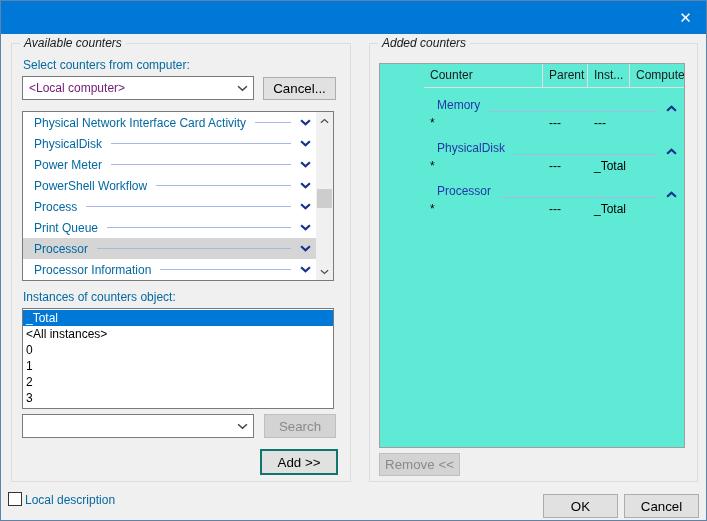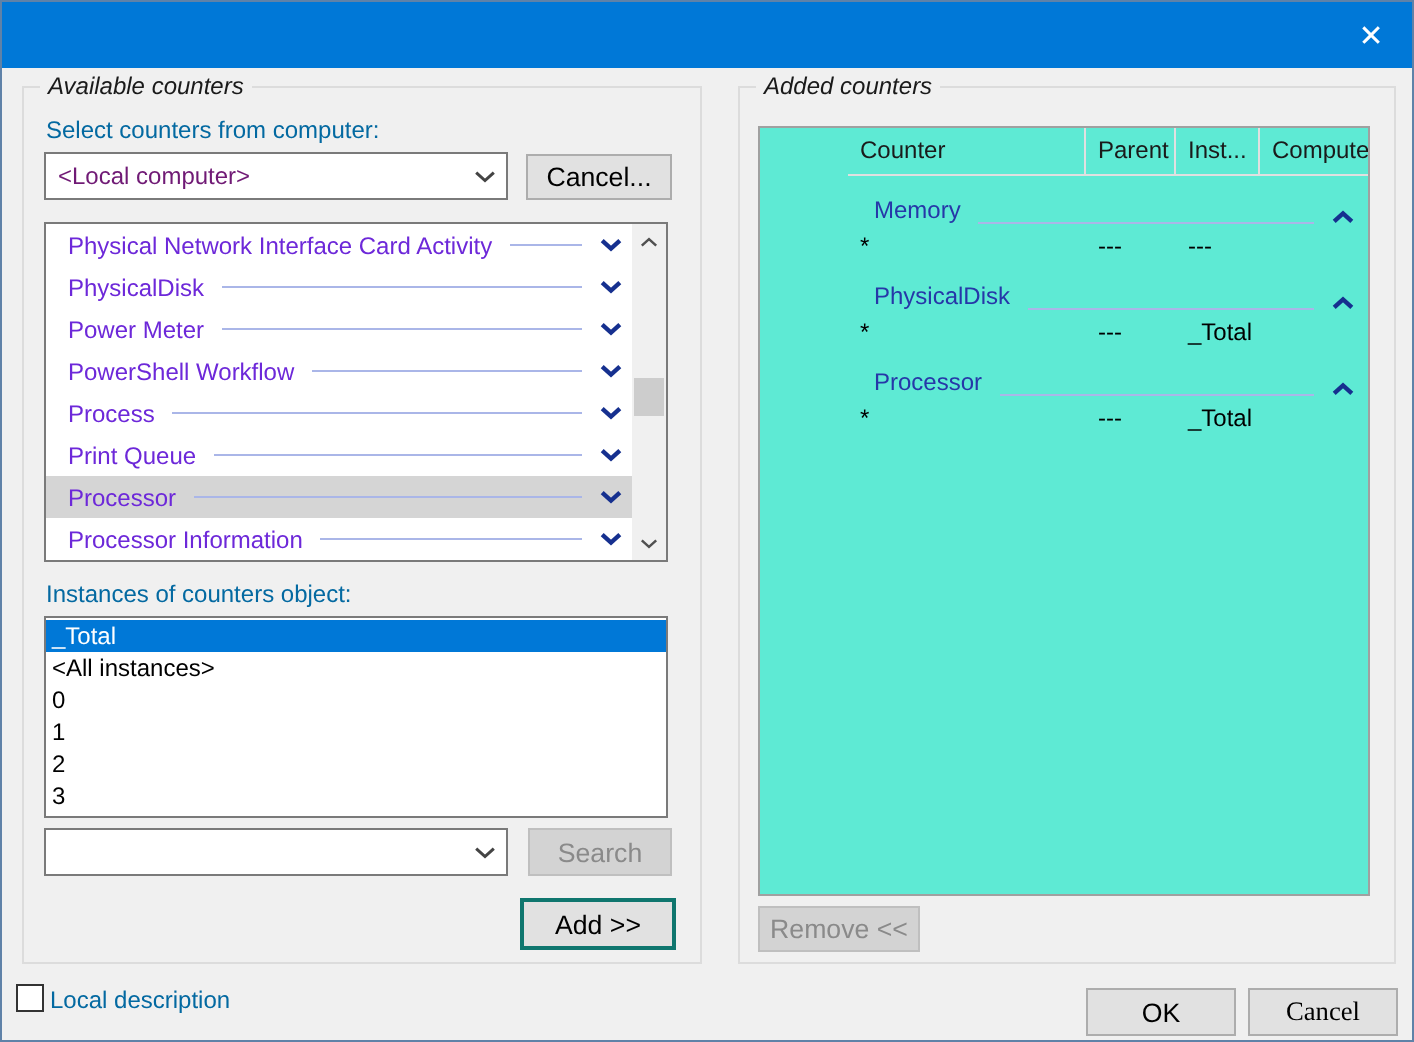--- a/index.html
+++ b/index.html
@@ -27,21 +27,21 @@
   
   .btn { position:absolute; background:#e1e1e1; border:1px solid #adadad; color:#000; display:flex; align-items:center; justify-content:center; cursor:pointer; }
   .btn.focused { border:2px solid #0f766e; }
   .btn.disabled { background:#d3d3d3; border:1px solid #bfbfbf; color:#8a8a8a; cursor:default; }
 
   
   .counter-list { position:absolute; left:21px; top:110px; width:312px; height:170px; background:#fff; border:1px solid #7a7a7a; }
   .counter-rows { position:absolute; left:0; top:0; right:17px; bottom:0; overflow:hidden; }
   .crow { height:21px; display:flex; align-items:center; padding:0 5px 0 11px; cursor:default; }
   .crow.selected { background:#d5d5d5; }
-  .crow .cname { color:#6d28d9; white-space:nowrap; }
+  .crow .cname { color:#0369a1; white-space:nowrap; }
   .rule { flex:1; border-top:1px solid #aab6e8; margin:0 9px; min-width:6px; }
   .chev { display:inline-flex; align-items:center; }
   .chev svg { display:block; }
 
   
   .scrollbar { position:absolute; top:0; right:0; width:17px; bottom:0; background:#f0f0f0; }
   .sb-btn { position:absolute; left:0; width:17px; height:17px; display:flex; align-items:center; justify-content:center; color:#505050; }
   .sb-up { top:0; } .sb-down { bottom:0; }
   .sb-thumb { position:absolute; left:1px; width:15px; top:77px; height:19px; background:#cdcdcd; }
 
@@ -270,15 +270,15 @@
 
     </div>
   </div>
 
   <button class="btn disabled" style="left:378px; top:452px; width:81px; height:23px;">Remove &lt;&lt;</button>
 
   <span class="checkbox"></span>
   <span class="lbl" style="left:24px; top:492px;">Local description</span>
 
   <button class="btn" style="left:542px; top:493px; width:75px; height:24px;">OK</button>
-  <button class="btn" style="left:623px; top:493px; width:75px; height:24px;font-family:Liberation Serif, serif;">Cancel</button>
+  <button class="btn" style="left:623px; top:493px; width:75px; height:24px;">Cancel</button>
 
 </div>
 
 </body></html>

